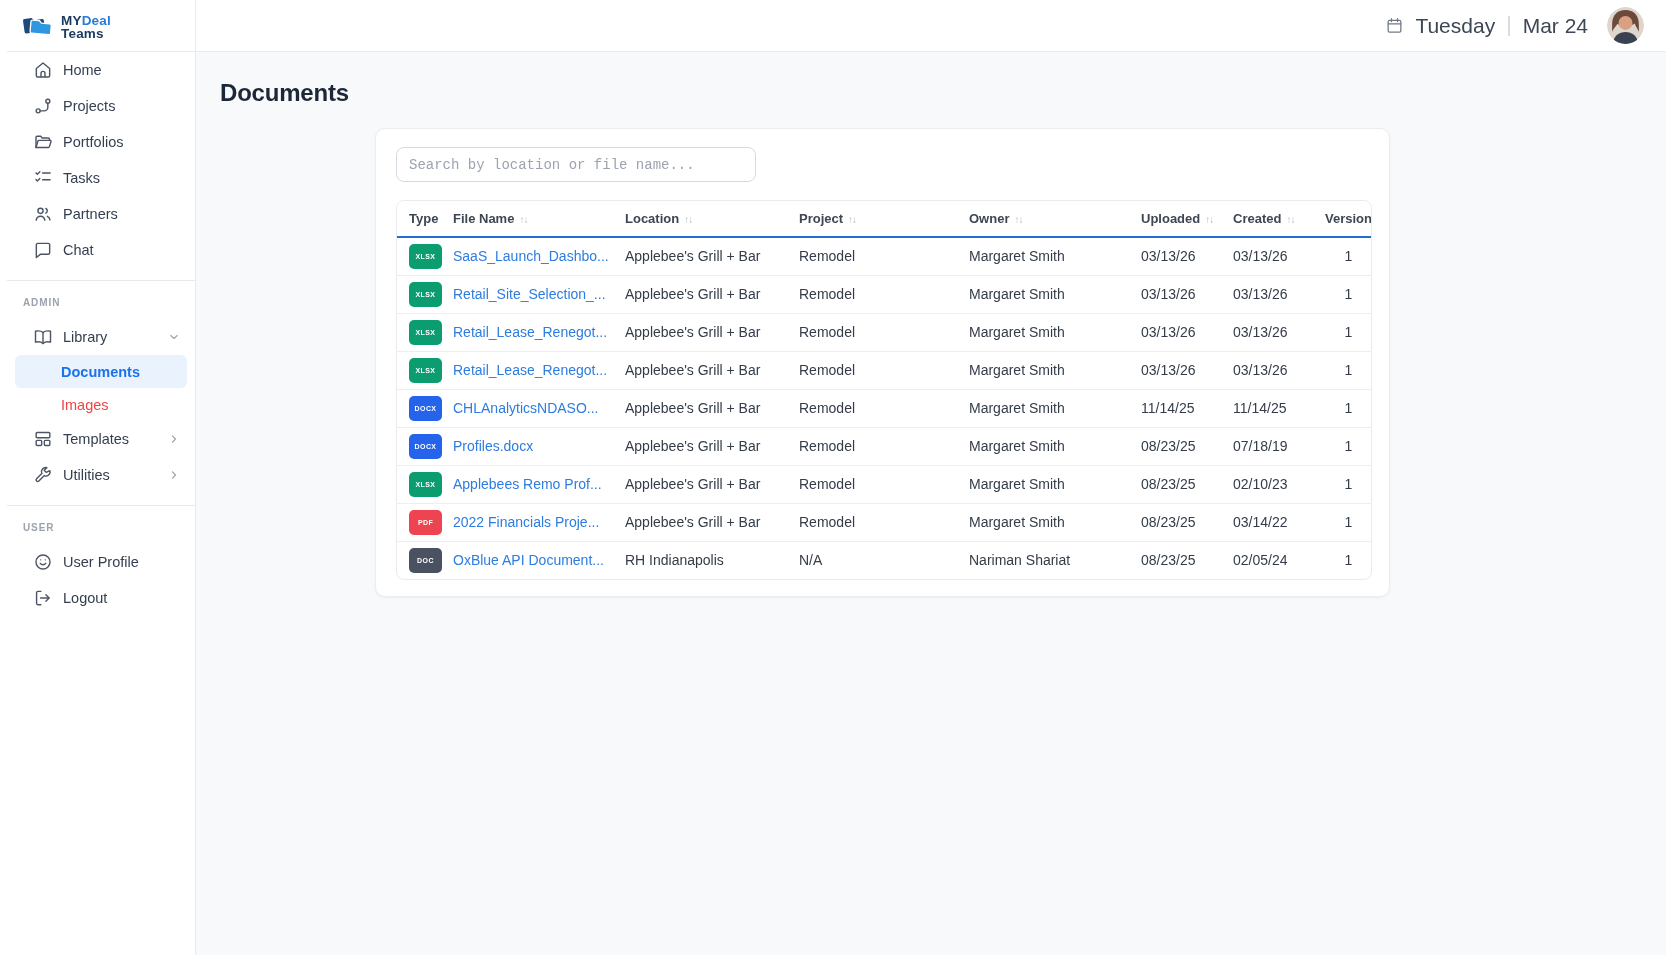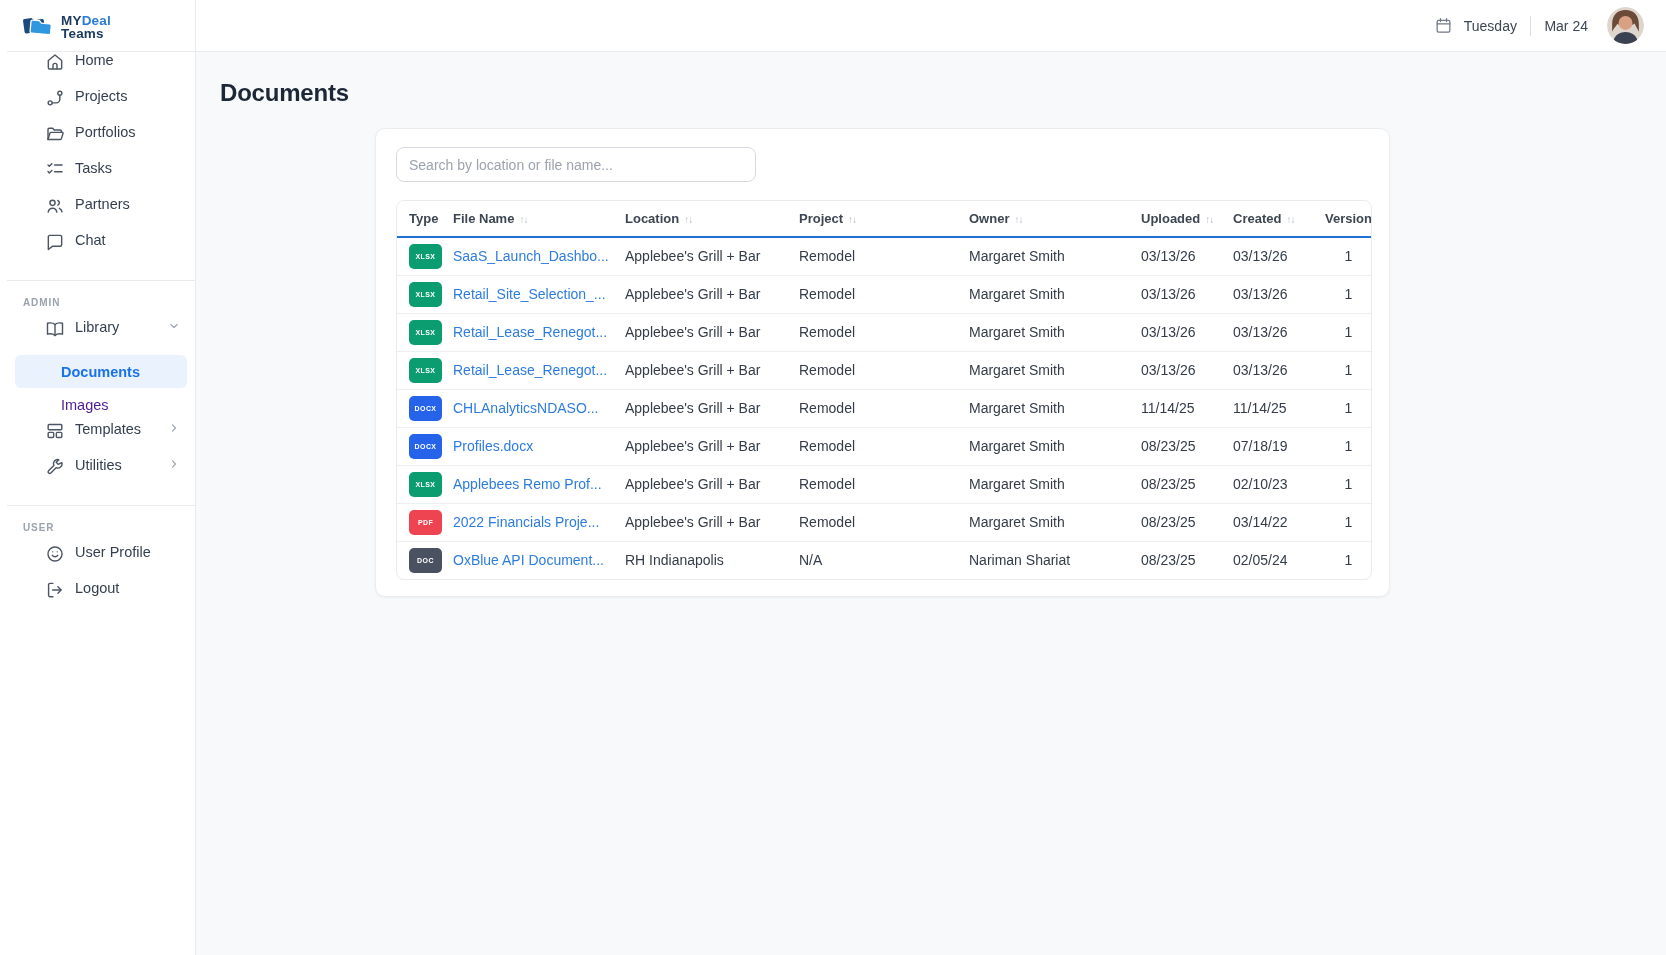--- a/index.html
+++ b/index.html
@@ -29,46 +29,46 @@
   .logo-text { display: flex; flex-direction: column; line-height: 13px; padding-top: 2px; }
   .logo-text .t1, .logo-text .t2 { font-size: 13.5px; font-weight: 700; letter-spacing: .2px; }
   .navy { color: #1b3a5e; }
   .blue { color: #2a7cd4; }
 
   .section-label {
     font-size: 10px; font-weight: 700; color: #9aa3ae;
     letter-spacing: .9px; padding: 16px 16px 11px;
   }
   .item {
-    display: flex; align-items: flex-start; height: 36px;
+    display: flex; align-items: center; height: 36px;
     padding: 0 14px 0 26px; gap: 10px;
-    color: #333f4f; font-size: 14.5px; cursor: pointer; white-space: nowrap; margin-left: 12px;
+    color: #333f4f; font-size: 14.5px; cursor: pointer; white-space: nowrap;
   }
   .item svg, .sub-item svg { flex: 0 0 auto; }
   .icon20 { width: 20px; height: 20px; stroke: #4b5563; fill: none; stroke-width: 1.7; stroke-linecap: round; stroke-linejoin: round; }
   .chev { margin-left: auto; width: 14px; height: 14px; stroke: #9aa3ae; fill: none; stroke-width: 2; stroke-linecap: round; stroke-linejoin: round; }
   .sub-item {
     display: flex; align-items: center; height: 33px;
-    padding-left: 54px; font-size: 14.5px; color: #4c1d95; cursor: pointer;
+    padding-left: 54px; font-size: 14.5px; color: #ef4444; cursor: pointer;
   }
   .sub-item.active {
     background: var(--active-bg); color: var(--active-text); font-weight: 700;
     border-radius: 6px; margin: 0 8px; padding-left: 46px;
   }
   .divider { height: 1px; background: #e8eaed; margin-top: 12px; }
 
   
   .topbar {
     position: fixed; left: 196px; top: 0; width: 1470px; height: 52px;
     background: #fff; border-bottom: 1px solid #e8eaed;
     display: flex; align-items: center; justify-content: flex-end;
     padding-right: 22px; gap: 11px; z-index: 1;
   }
   .cal-icon { width: 19px; height: 19px; stroke: #707a87; fill: none; stroke-width: 1.6; stroke-linecap: round; }
-  .date-txt { font-size: 14px; font-weight: 500; color: #3c4654; }
+  .date-txt { font-size: 21px; font-weight: 500; color: #3c4654; }
   .vsep { width: 1.5px; height: 20px; background: #d9dde2; margin: 0 2px; }
   .avatar {
     width: 37px; height: 37px; border-radius: 50%; overflow: hidden;
     margin-left: 8px; cursor: pointer; flex: 0 0 auto;
   }
 
   
   .main { position: absolute; left: 196px; top: 52px; width: 1470px; height: 903px; }
   .page-title {
     font-size: 24px; font-weight: 700; color: #1c2737;
@@ -76,21 +76,21 @@
   }
   .card {
     width: 1015px; margin: 21px 0 0 179px;
     background: #fff; border: 1px solid #ecedf0; border-radius: 10px;
     box-shadow: 0 1px 3px rgba(16,24,40,.05);
     padding: 18px 20px 16px;
   }
   .search-input {
     width: 360px; height: 35px; border: 1px solid #d6dae0; border-radius: 8px;
     padding: 0 12px; font-size: 14px; color: #374151; outline: none;
-    font-family: Liberation Sans, sans-serif; background: #fff;
+    font-family: Liberation Mono, monospace; background: #fff;
   }
   .search-input::placeholder { color: #9ca3af; }
 
   .table-wrap {
     margin-top: 18px; width: 976px;
     border: 1px solid #e9ebee; border-radius: 8px; overflow: hidden;
   }
   table { border-collapse: collapse; width: 100%; table-layout: fixed; }
   th, td { white-space: nowrap; overflow: hidden; text-align: left; }
   thead th {

